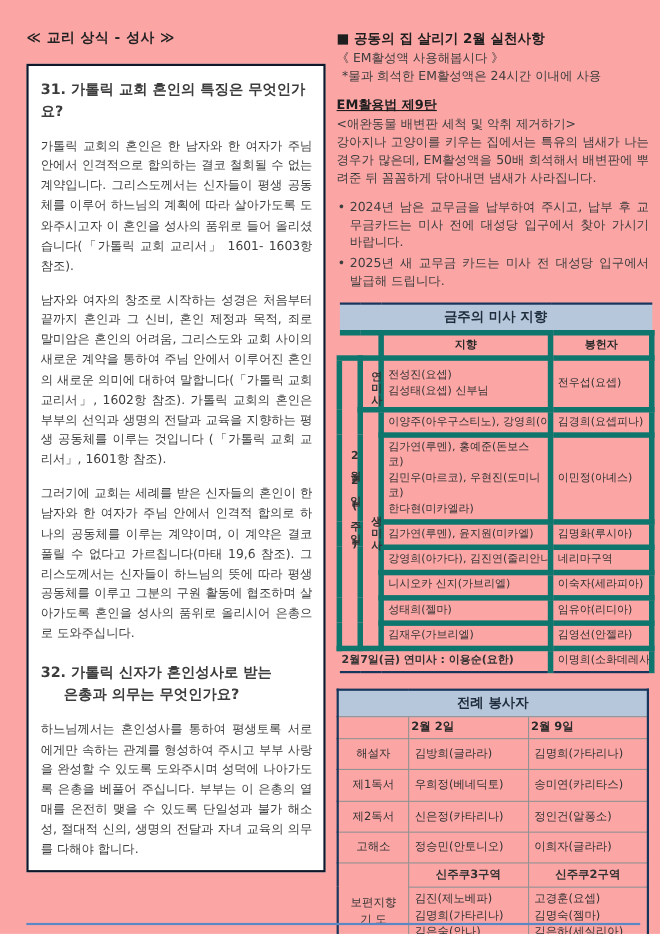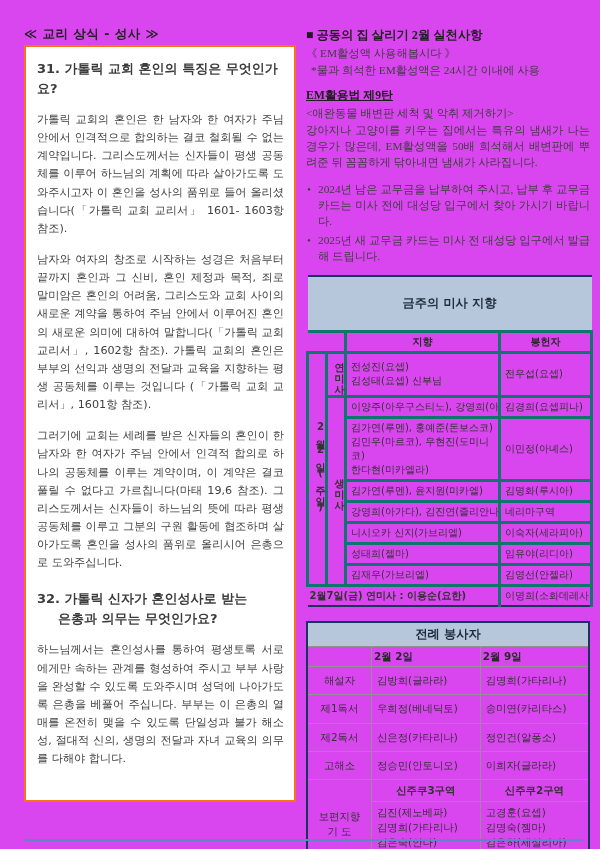--- a/index.html
+++ b/index.html
@@ -1,63 +1,63 @@
 <!DOCTYPE html>
 <html><head>
 <meta charset="utf-8">
 <style>
   * { margin:0; padding:0; box-sizing:border-box; }
   html,body { background:#ffffff; }
   .page {
-    width:600px; height:849px; background:#d946ef; position:relative;
+    width:600px; height:849px; background:#fca5a5; position:relative;
     font-family:"DejaVu Sans","Liberation Sans",sans-serif; color:#2f2f2f;
     overflow:hidden;
   }
   .cols { display:flex; gap:10px; padding:26px 16px 0 24px; }
   .col-left { width:272px; flex:0 0 272px; }
   .col-right { width:284px; flex:0 0 284px; }
 
   
   .catechism-header { font-size:12.5px; font-weight:bold; color:#222; letter-spacing:0.5px; }
-  .qbox { margin-top:2px; border:2px solid #f97316; padding:12px 10px 32px 11px; background:#fff; }
+  .qbox { margin-top:15px; border:2px solid #0f172a; padding:12px 10px 10px 11px; background:#fff; }
   .q-title { font-size:13px; font-weight:bold; color:#3c3c3c; line-height:1.5; }
   .q-title-l2 { padding-left:21px; }
   .qbox p {
     font-size:11.2px; line-height:1.62; color:#3e3e3e;
     text-align:justify; word-break:break-all; margin-top:13px;
   }
   .q-title.second { margin-top:17px; }
 
   
-  .r-section { margin-bottom:10px;font-family:Liberation Serif, serif; }
+  .r-section { margin-bottom:10px; }
   .r-title { font-size:12.3px; font-weight:bold; color:#1e1e1e; line-height:1.55; }
   .r-line { font-size:11.3px; color:#3e3e3e; line-height:1.5; }
   .em-note { padding-left:5px; }
   .method-title { display:inline-block; font-size:11.8px; font-weight:bold; color:#1e1e1e; text-decoration:underline; margin-top:8px; line-height:1.5; }
   .r-body { font-size:11.3px; line-height:1.45; color:#3e3e3e; text-align:justify; word-break:break-all; }
   .bullets { list-style:none; margin-top:2px; }
   .bullets li {
     position:relative; padding-left:12px; margin-top:2px;
     font-size:11.3px; line-height:1.45; color:#3e3e3e; text-align:justify; word-break:break-all;
   }
   .bullets li::before { content:"•"; position:absolute; left:1px; top:0; color:#3e3e3e; }
 
   
   table { border-collapse:collapse; width:100%; table-layout:fixed; }
   td { vertical-align:middle; }
   .pre { white-space:pre-line; }
   .nowrap { white-space:nowrap; overflow:hidden; }
 
   .mass-table { margin-top:4px; }
   .mass-table td {
-    border:3px solid #0f766e; font-size:10px; line-height:1.4; padding:2px 4px; color:#333;
+    border:5px solid #0f766e; font-size:10px; line-height:1.4; padding:2px 4px; color:#333;
   }
   .mass-table .title-cell {
     background:#b7c7db; border:none; border-top:2px solid #17365d; border-bottom:1px solid #17365d;
-    text-align:center; font-weight:bold; font-size:12.2px; color:#1f2d3d; padding:18px 2px;margin-top:44px;
+    text-align:center; font-weight:bold; font-size:12.2px; color:#1f2d3d; padding:3px 2px;margin-top:44px;
   }
   .mass-table .corner-cell { border-left:none; }
   .mass-table .colhead { text-align:center; font-weight:bold; padding:2px; color:#2a2a2a; }
   .vcell { text-align:center; padding:2px 0; font-weight:bold; color:#2a2a2a; }
   .vtext { writing-mode:vertical-rl; text-orientation:upright; display:inline-block; letter-spacing:1px; font-size:10px; }
   .mass-table .footer-row td { border-top:1.5px solid #17365d; border-bottom:2px solid #17365d; }
   .mass-table .footer-label { font-weight:bold; border-left:none; padding-left:2px; }
 
   .lit-table { margin-top:14px; border:2px solid #17365d; }
   .lit-table td { border:1px solid #929292; font-size:10.4px; line-height:1.45; padding:3px 5px; color:#333; }

